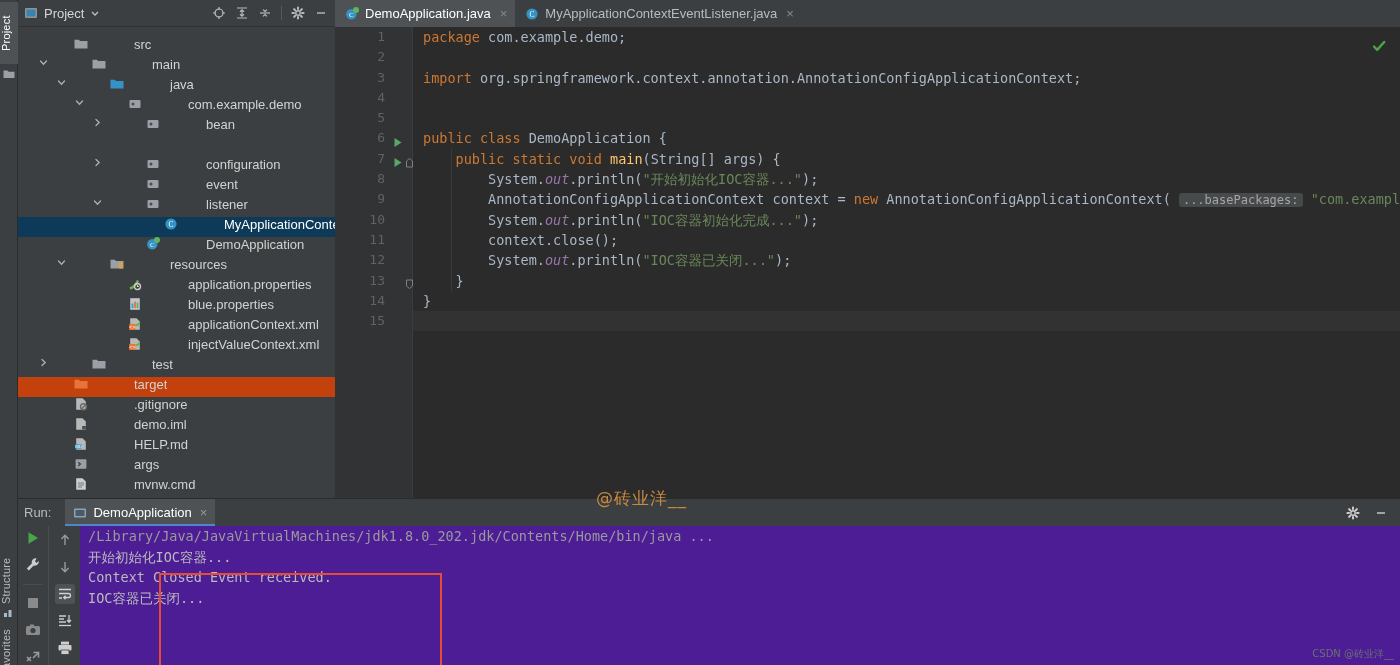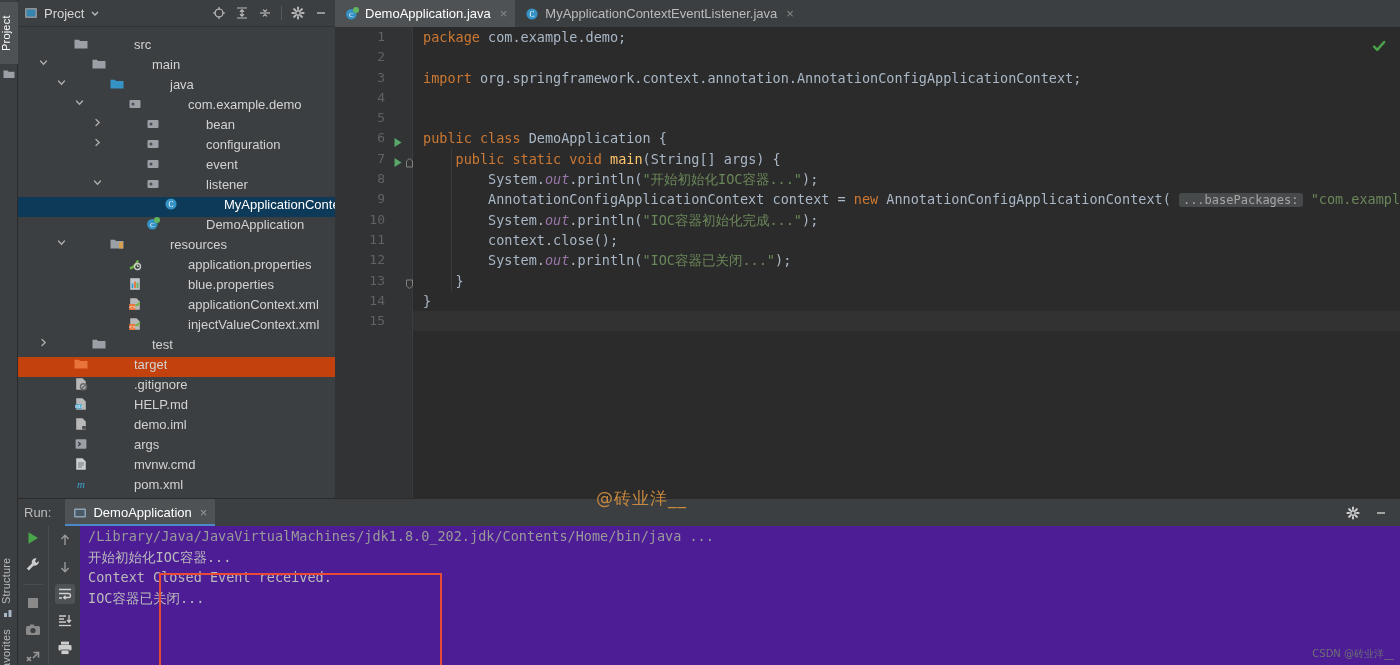--- a/index.html
+++ b/index.html
@@ -263,21 +263,21 @@
           <div class="trow" style="padding-left: 74px;">
             <svg class="arrow" viewBox="0 0 11 11">
               <path d="M4 2.5l3.2 3-3.2 3" stroke="#b0b0b0" stroke-width="1.3" fill="none" stroke-linecap="round"></path>
             </svg>
             <svg class="ficon" viewBox="0 0 14 14">
               <rect x="1.5" y="3" width="11" height="8" rx="1" fill="#9aa0a6"></rect>
               <circle cx="5" cy="7" r="1.5" fill="#4a4d4f"></circle>
             </svg>
             <span class="tlabel">bean</span>
           </div>
-          <div class="trow" style="padding-left: 74px;">
+          <div class="trow" style="padding-left: 74px; margin-top: 20px;">
             <svg class="arrow" viewBox="0 0 11 11">
               <path d="M4 2.5l3.2 3-3.2 3" stroke="#b0b0b0" stroke-width="1.3" fill="none" stroke-linecap="round"></path>
             </svg>
             <svg class="ficon" viewBox="0 0 14 14">
               <rect x="1.5" y="3" width="11" height="8" rx="1" fill="#9aa0a6"></rect>
               <circle cx="5" cy="7" r="1.5" fill="#4a4d4f"></circle>
             </svg>
             <span class="tlabel">configuration</span>
           </div>
           <div class="trow" style="padding-left: 74px;">
@@ -386,32 +386,32 @@
               <path d="M2.2 1.2h6.3l3.3 3.3v8.3h-9.6z" fill="#b8b8b8"></path>
               <circle cx="9.5" cy="9.8" r="3" fill="none" stroke="#6a6a6a" stroke-width="1.4"></circle>
               <path d="M7.5 11.9l4-4.2" stroke="#6a6a6a" stroke-width="1.4"></path>
             </svg>
             <span class="tlabel">.gitignore</span>
           </div>
           <div class="trow" style="padding-left: 2px;">
             <span class="arrow none"></span>
             <svg class="ficon" viewBox="0 0 14 14">
               <path d="M2.2 1.2h6.3l3.3 3.3v8.3h-9.6z" fill="#b8b8b8"></path>
+              <rect x="8.2" y="9" width="3.6" height="3.5" fill="#4a4d4f"></rect>
+            </svg>
+            <span class="tlabel">demo.iml</span>
+          </div>
+          <div class="trow" style="padding-left: 2px;">
+            <span class="arrow none"></span>
+            <svg class="ficon" viewBox="0 0 14 14">
+              <path d="M2.2 1.2h6.3l3.3 3.3v8.3h-9.6z" fill="#b8b8b8"></path>
               <rect x="1.4" y="7.3" width="6.4" height="4.4" fill="#3aa0d0"></rect>
               <text x="4.6" y="11" font-size="4.4" fill="#ffffff" text-anchor="middle" font-family="Liberation Sans, sans-serif">MD</text>
             </svg>
             <span class="tlabel">HELP.md</span>
-          </div>
-          <div class="trow" style="padding-left: 2px;">
-            <span class="arrow none"></span>
-            <svg class="ficon" viewBox="0 0 14 14">
-              <path d="M2.2 1.2h6.3l3.3 3.3v8.3h-9.6z" fill="#b8b8b8"></path>
-              <rect x="8.2" y="9" width="3.6" height="3.5" fill="#4a4d4f"></rect>
-            </svg>
-            <span class="tlabel">demo.iml</span>
           </div>
           <div class="trow" style="padding-left: 2px;">
             <span class="arrow none"></span>
             <svg class="ficon" viewBox="0 0 14 14">
               <rect x="1.6" y="2.2" width="10.8" height="9.6" rx="1" fill="#9aa0a6"></rect>
               <path d="M4.2 5.2l2.2 1.9-2.2 1.9" stroke="#3c3f41" stroke-width="1.3" fill="none"></path>
             </svg>
             <span class="tlabel">args</span>
           </div>
           <div class="trow" style="padding-left: 2px;">

